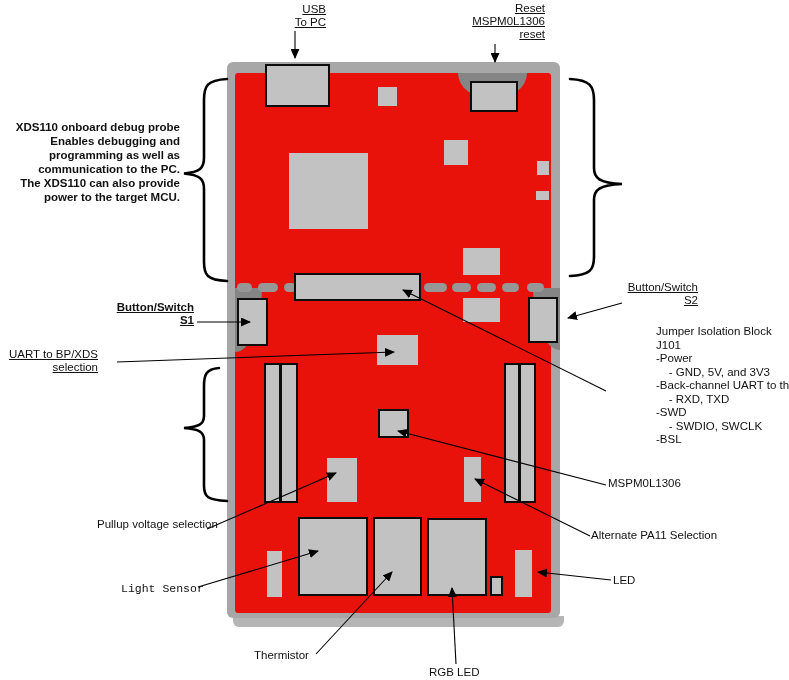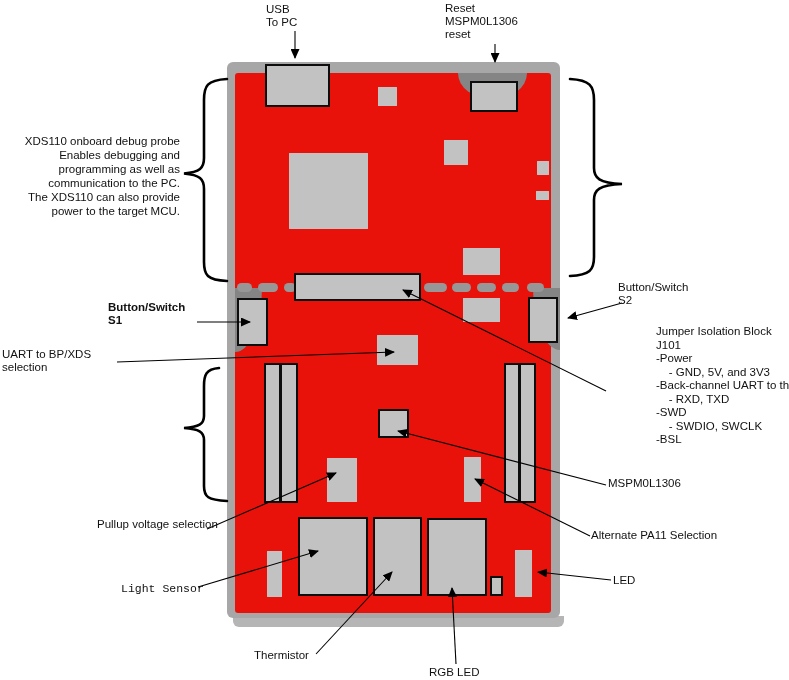--- a/index.html
+++ b/index.html
@@ -16,21 +16,21 @@
     position:relative;width:789px;height:680px;background:#ffffff;
     font-family:"Liberation Sans",sans-serif;color:var(--text-black);
     overflow:hidden;
   }
   .abs{position:absolute;box-sizing:border-box;}
   .label{
     position:absolute;font-size:11.5px;line-height:13px;white-space:pre;
     color:var(--text-black);
   }
   .para{line-height:14px;}
-  .center{text-align:left;}
+  .center{text-align:right;text-decoration:underline;}
   .right{text-align:right;}
   .bold{font-weight:bold;}
   .board-frame{background:var(--frame-gray);border-radius:6px;}
   .board-red{background:var(--board-red);border-radius:3px;}
   .comp{background:var(--component-gray);}
   .comp-b{background:var(--component-gray);border:2px solid #0d0d0d;}
   .mount{background:var(--dark-gray);}
   .dash{background:var(--dash-gray);border-radius:5px;height:9px;top:283px;}
   svg.overlay{position:absolute;left:0;top:0;pointer-events:none;}
 </style>
@@ -111,21 +111,21 @@
       <path d="M570,79 C590,80 594,86 594,100 L594,168 C594,178 599,183 622,184 C599,185 594,190 594,200 L594,257 C594,270 590,275 570,276"></path>
       <path d="M219,368 C206,369 204,375 204,386 L204,416 C204,424 199,427 184,428 C199,429 204,432 204,440 L204,486 C204,497 208,500 227,501"></path>
     </g>
   </svg>
 
   <div class="label center" style="left:266px;top:3px;width:60px;">USB
 To PC</div>
   <div class="label center" style="left:445px;top:2px;width:100px;">Reset
 MSPM0L1306
 reset</div>
-  <div class="label right para" style="left:5px;top:134px;width:175px;">XDS110 onboard debug probe
+  <div class="label right para" style="left:5px;top:120px;width:175px;font-weight:bold;">XDS110 onboard debug probe
 Enables debugging and
 programming as well as
 communication to the PC.
 The XDS110 can also provide
 power to the target MCU.</div>
   <div class="label center bold" style="left:108px;top:301px;width:86px;">Button/Switch
 S1</div>
   <div class="label center" style="left:618px;top:281px;width:80px;">Button/Switch
 S2</div>
   <div class="label" style="left:620px;top:325px;line-height:13.5px;margin-left:36px;">Jumper Isolation Block

